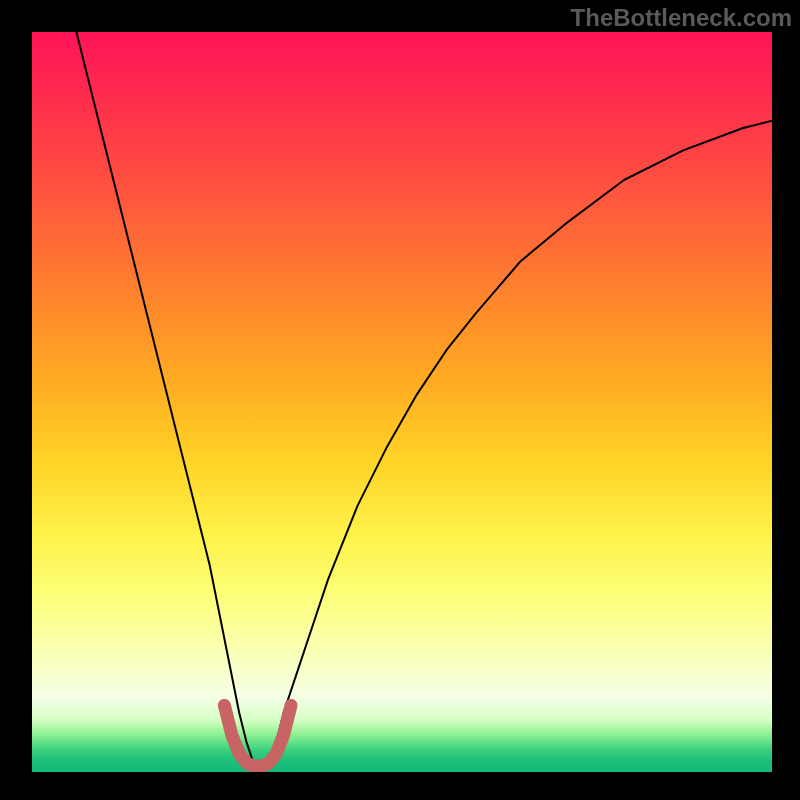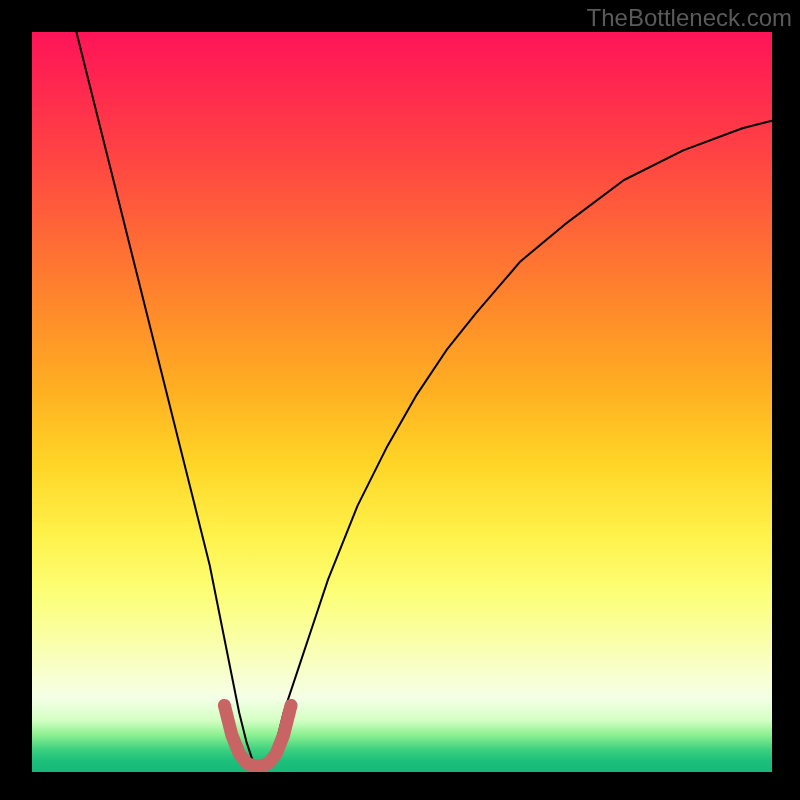--- a/index.html
+++ b/index.html
@@ -10,21 +10,21 @@
     position: relative;
     overflow: hidden;
     font-family: Arial, Helvetica, sans-serif;
   }
   .watermark {
     position: absolute;
     top: 4px;
     right: 8px;
     color: #5a5a5a;
     font-size: 24px;
-    font-weight: 400;
+    font-weight: 700;
     z-index: 10;
   }
   .plot-area {
     position: absolute;
     top: 32px;
     left: 32px;
     width: 740px;
     height: 740px;
     overflow: hidden;
   }

